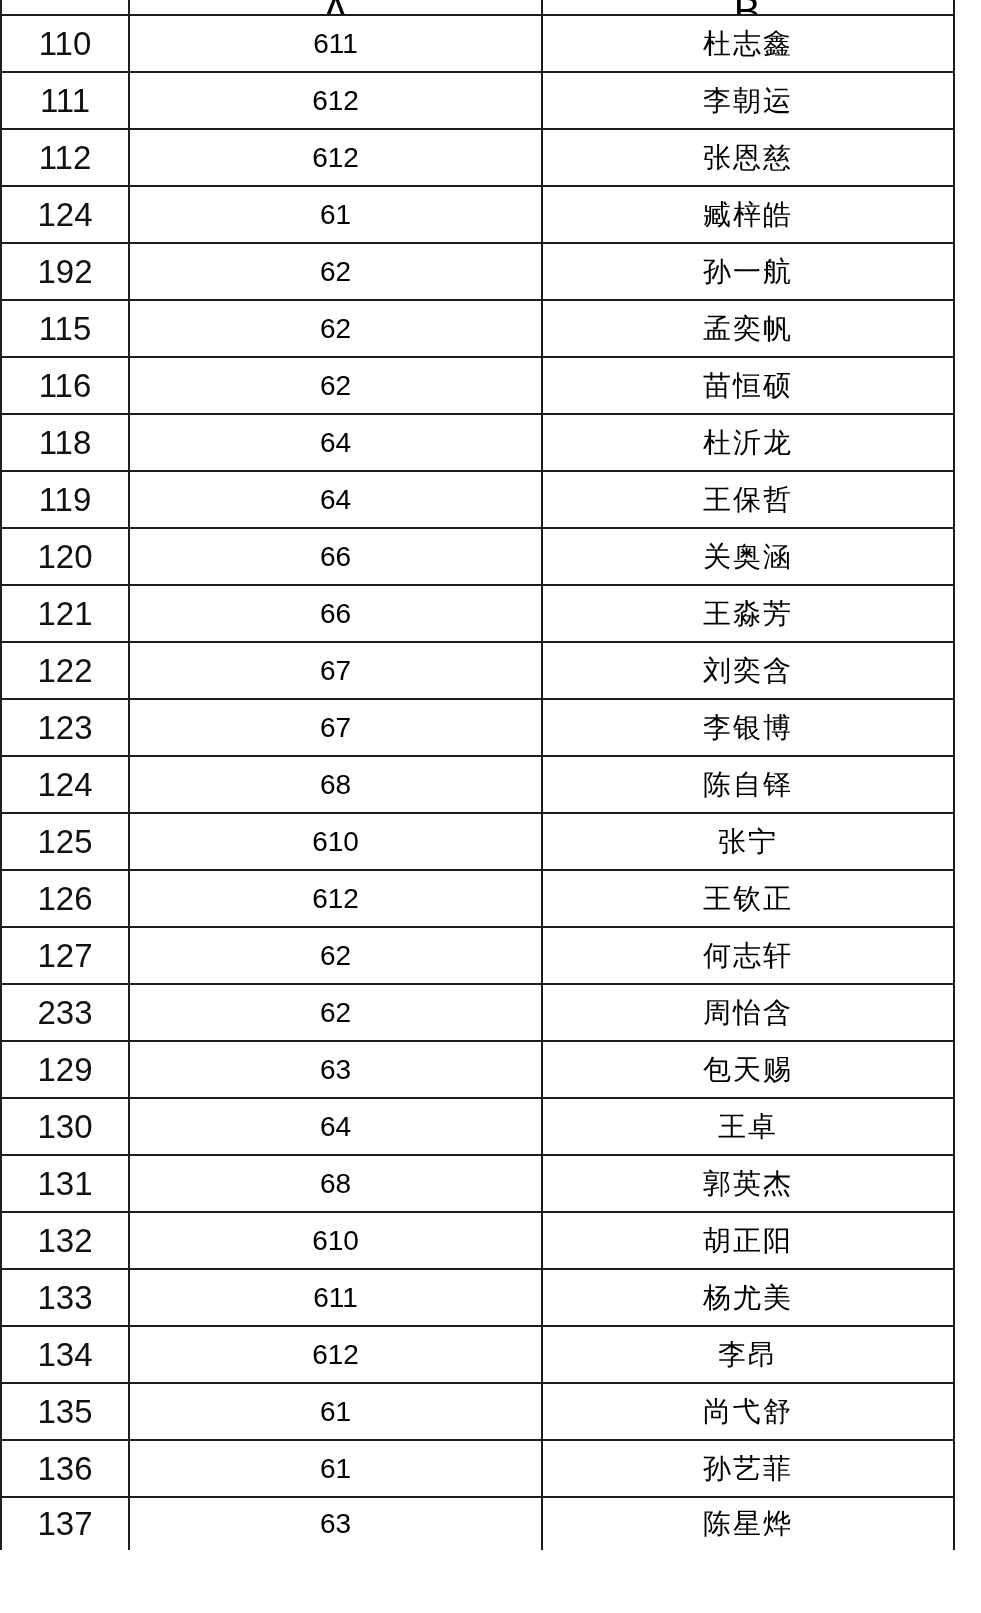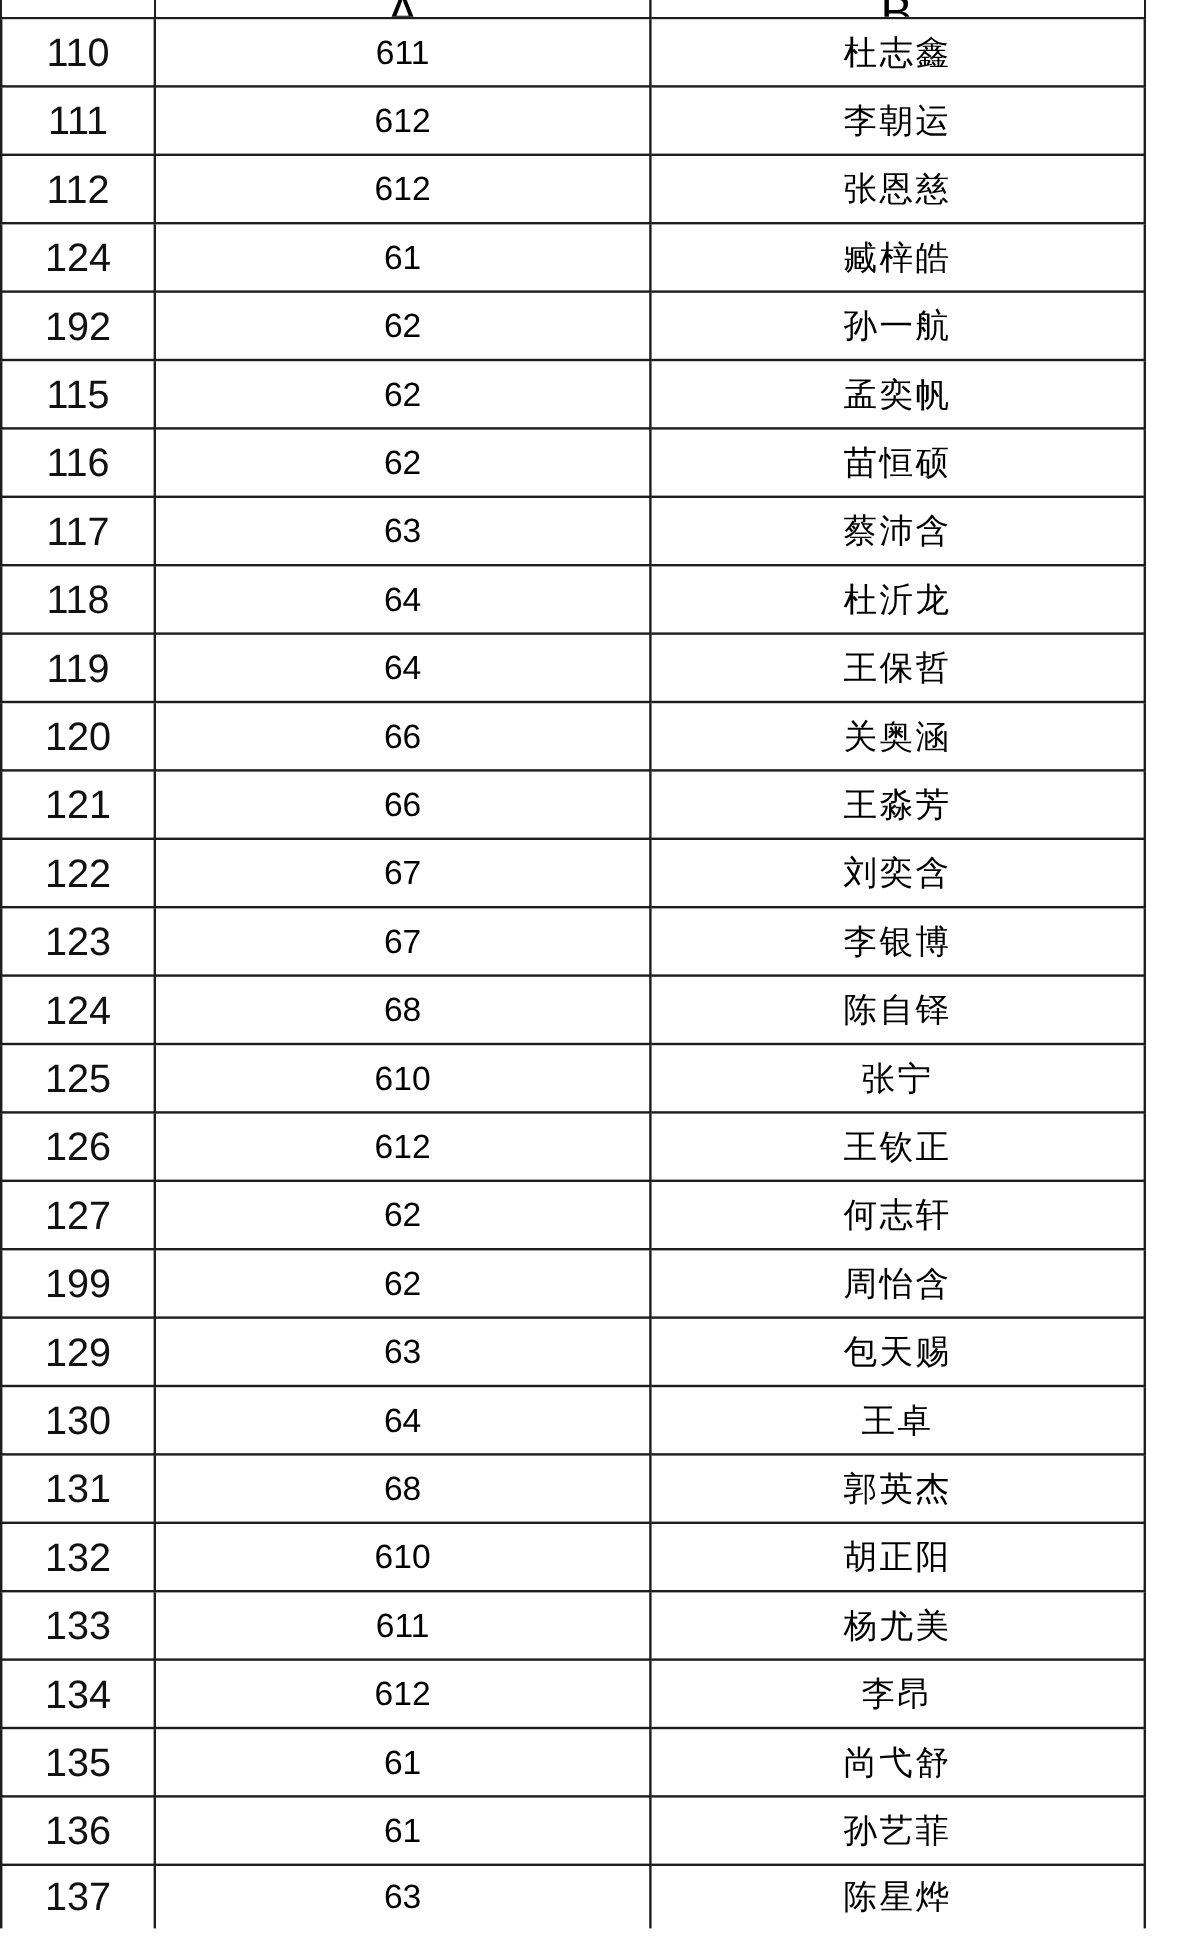--- a/index.html
+++ b/index.html
@@ -131,25 +131,20 @@
         <td class="rowhead">115</td>
         <td class="cell-a">62</td>
         <td class="cell-b">孟奕帆</td>
       </tr>
       <tr>
         <td class="rowhead">116</td>
         <td class="cell-a">62</td>
         <td class="cell-b">苗恒硕</td>
       </tr>
       <tr>
-        <td class="rowhead">117</td>
-        <td class="cell-a">63</td>
-        <td class="cell-b">蔡沛含</td>
-      </tr>
-      <tr>
         <td class="rowhead">118</td>
         <td class="cell-a">64</td>
         <td class="cell-b">杜沂龙</td>
       </tr>
       <tr>
         <td class="rowhead">119</td>
         <td class="cell-a">64</td>
         <td class="cell-b">王保哲</td>
       </tr>
       <tr>
@@ -186,21 +181,21 @@
         <td class="rowhead">126</td>
         <td class="cell-a">612</td>
         <td class="cell-b">王钦正</td>
       </tr>
       <tr>
         <td class="rowhead">127</td>
         <td class="cell-a">62</td>
         <td class="cell-b">何志轩</td>
       </tr>
       <tr>
-        <td class="rowhead">199</td>
+        <td class="rowhead">233</td>
         <td class="cell-a">62</td>
         <td class="cell-b">周怡含</td>
       </tr>
       <tr>
         <td class="rowhead">129</td>
         <td class="cell-a">63</td>
         <td class="cell-b">包天赐</td>
       </tr>
       <tr>
         <td class="rowhead">130</td>

